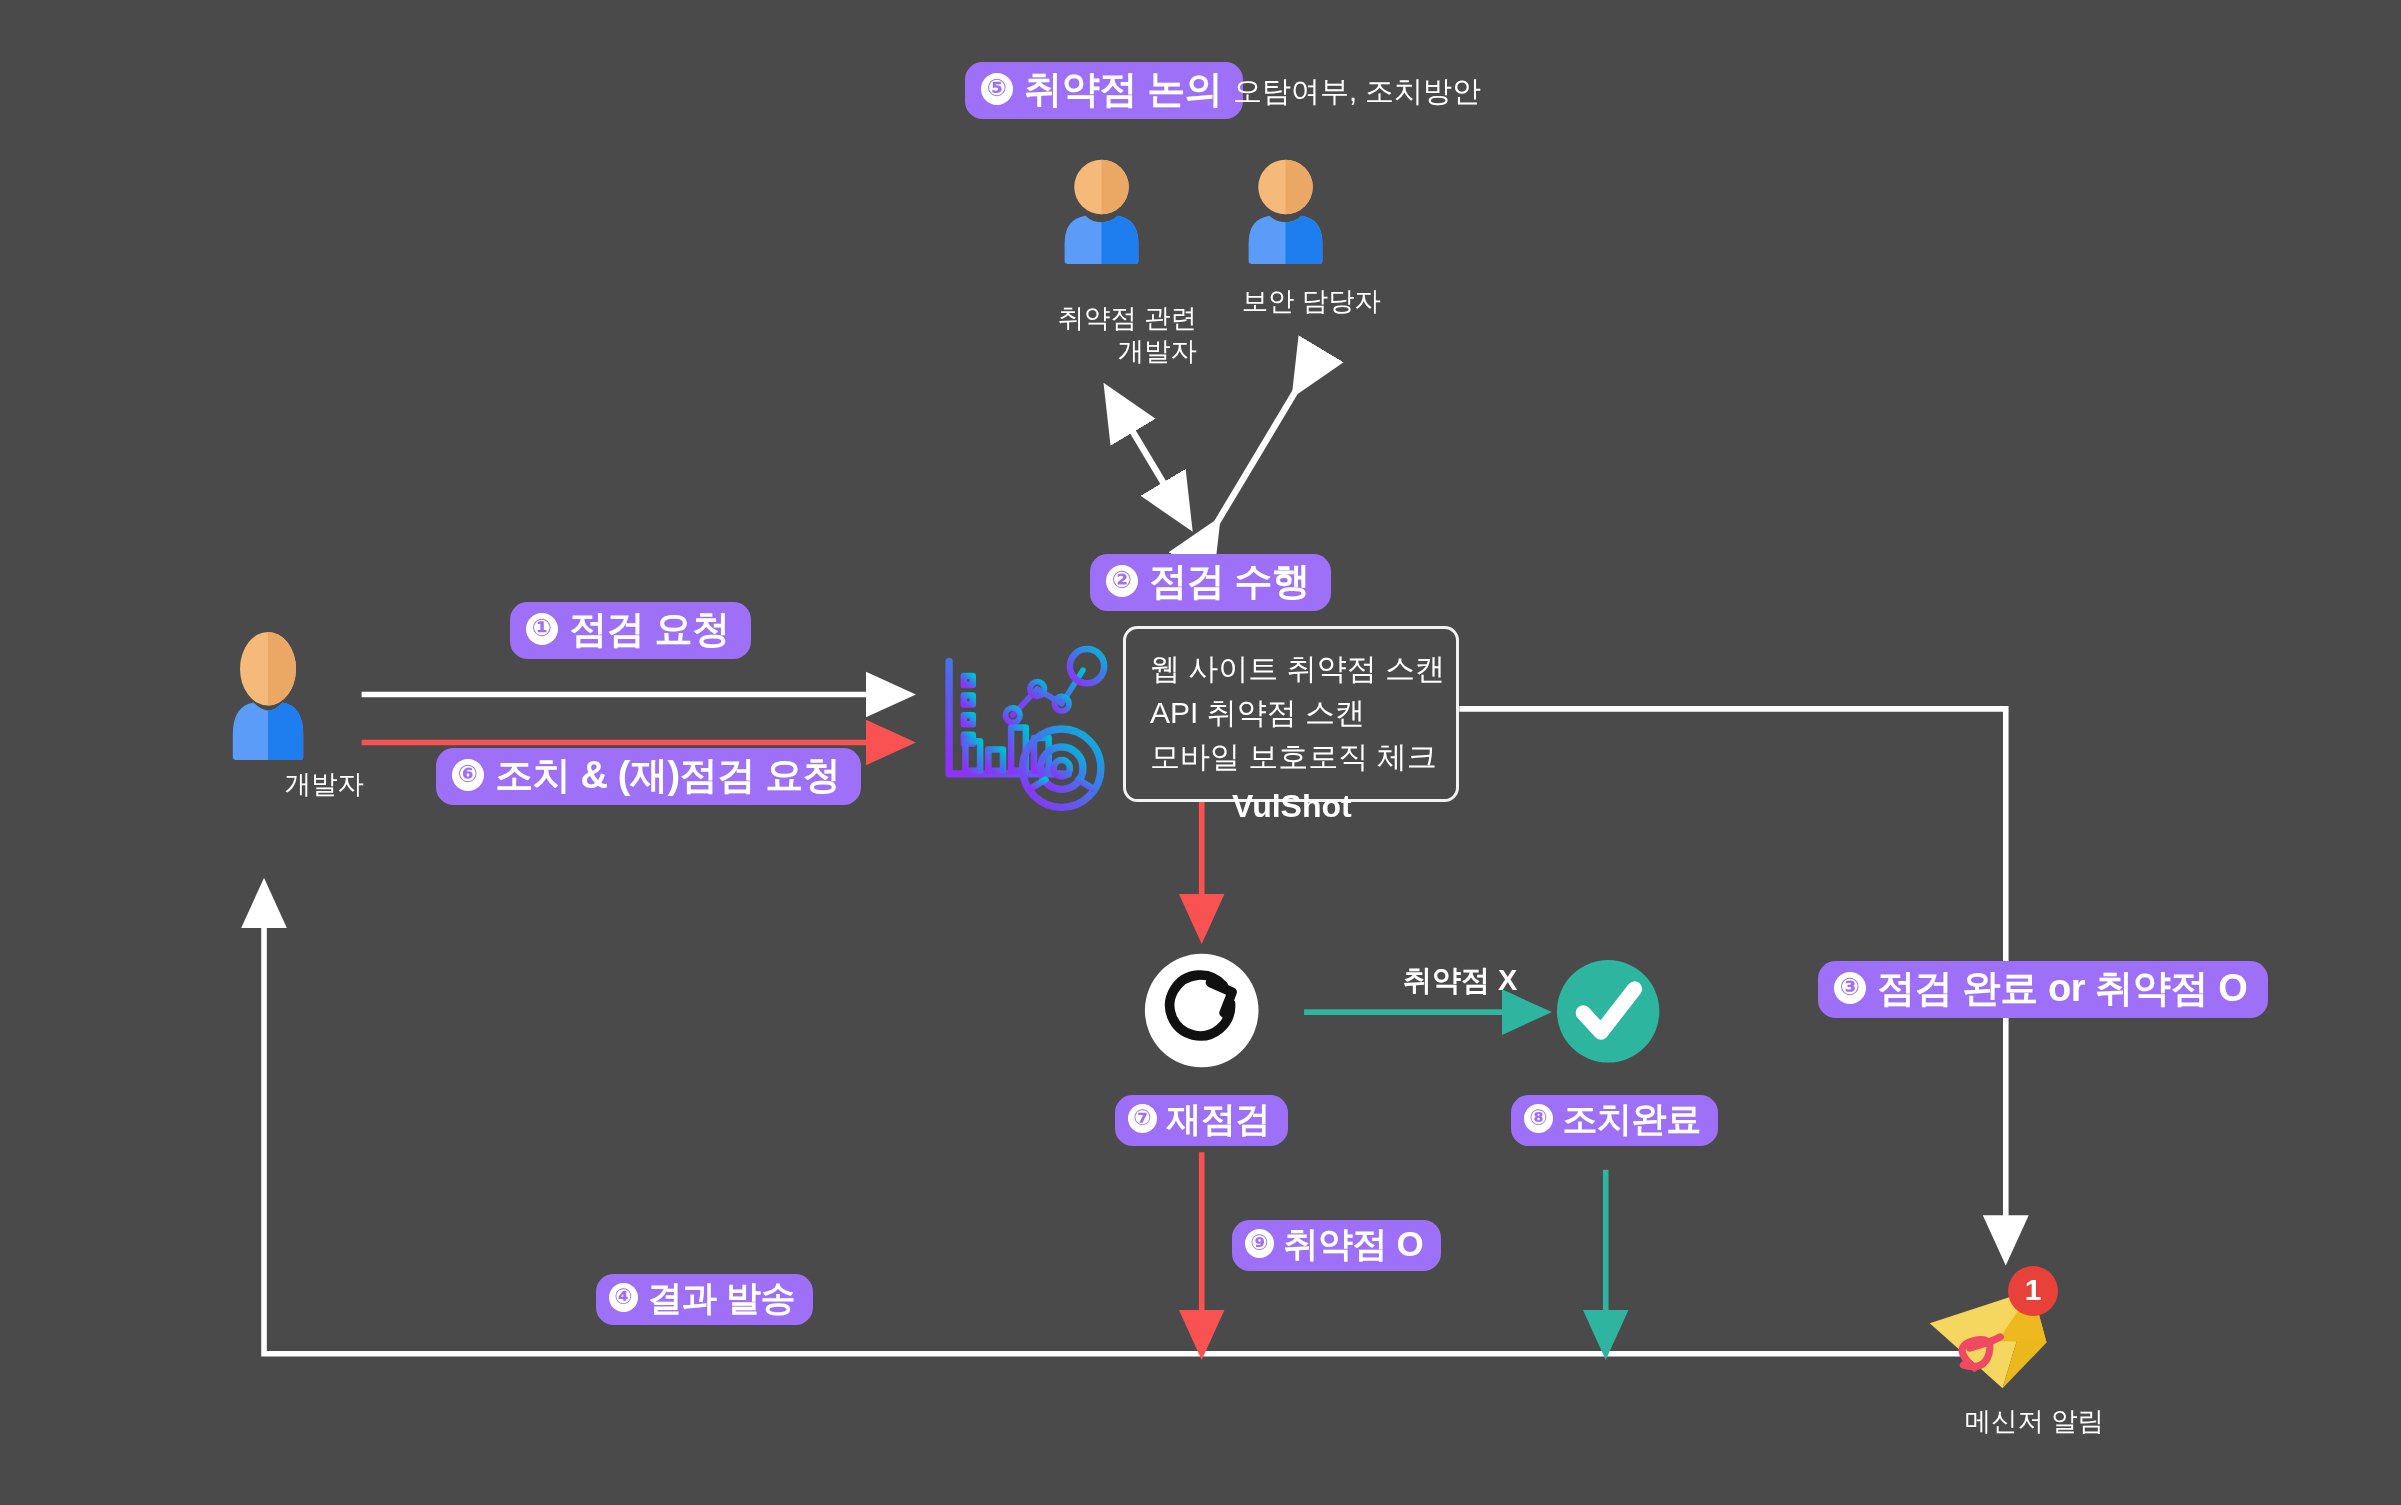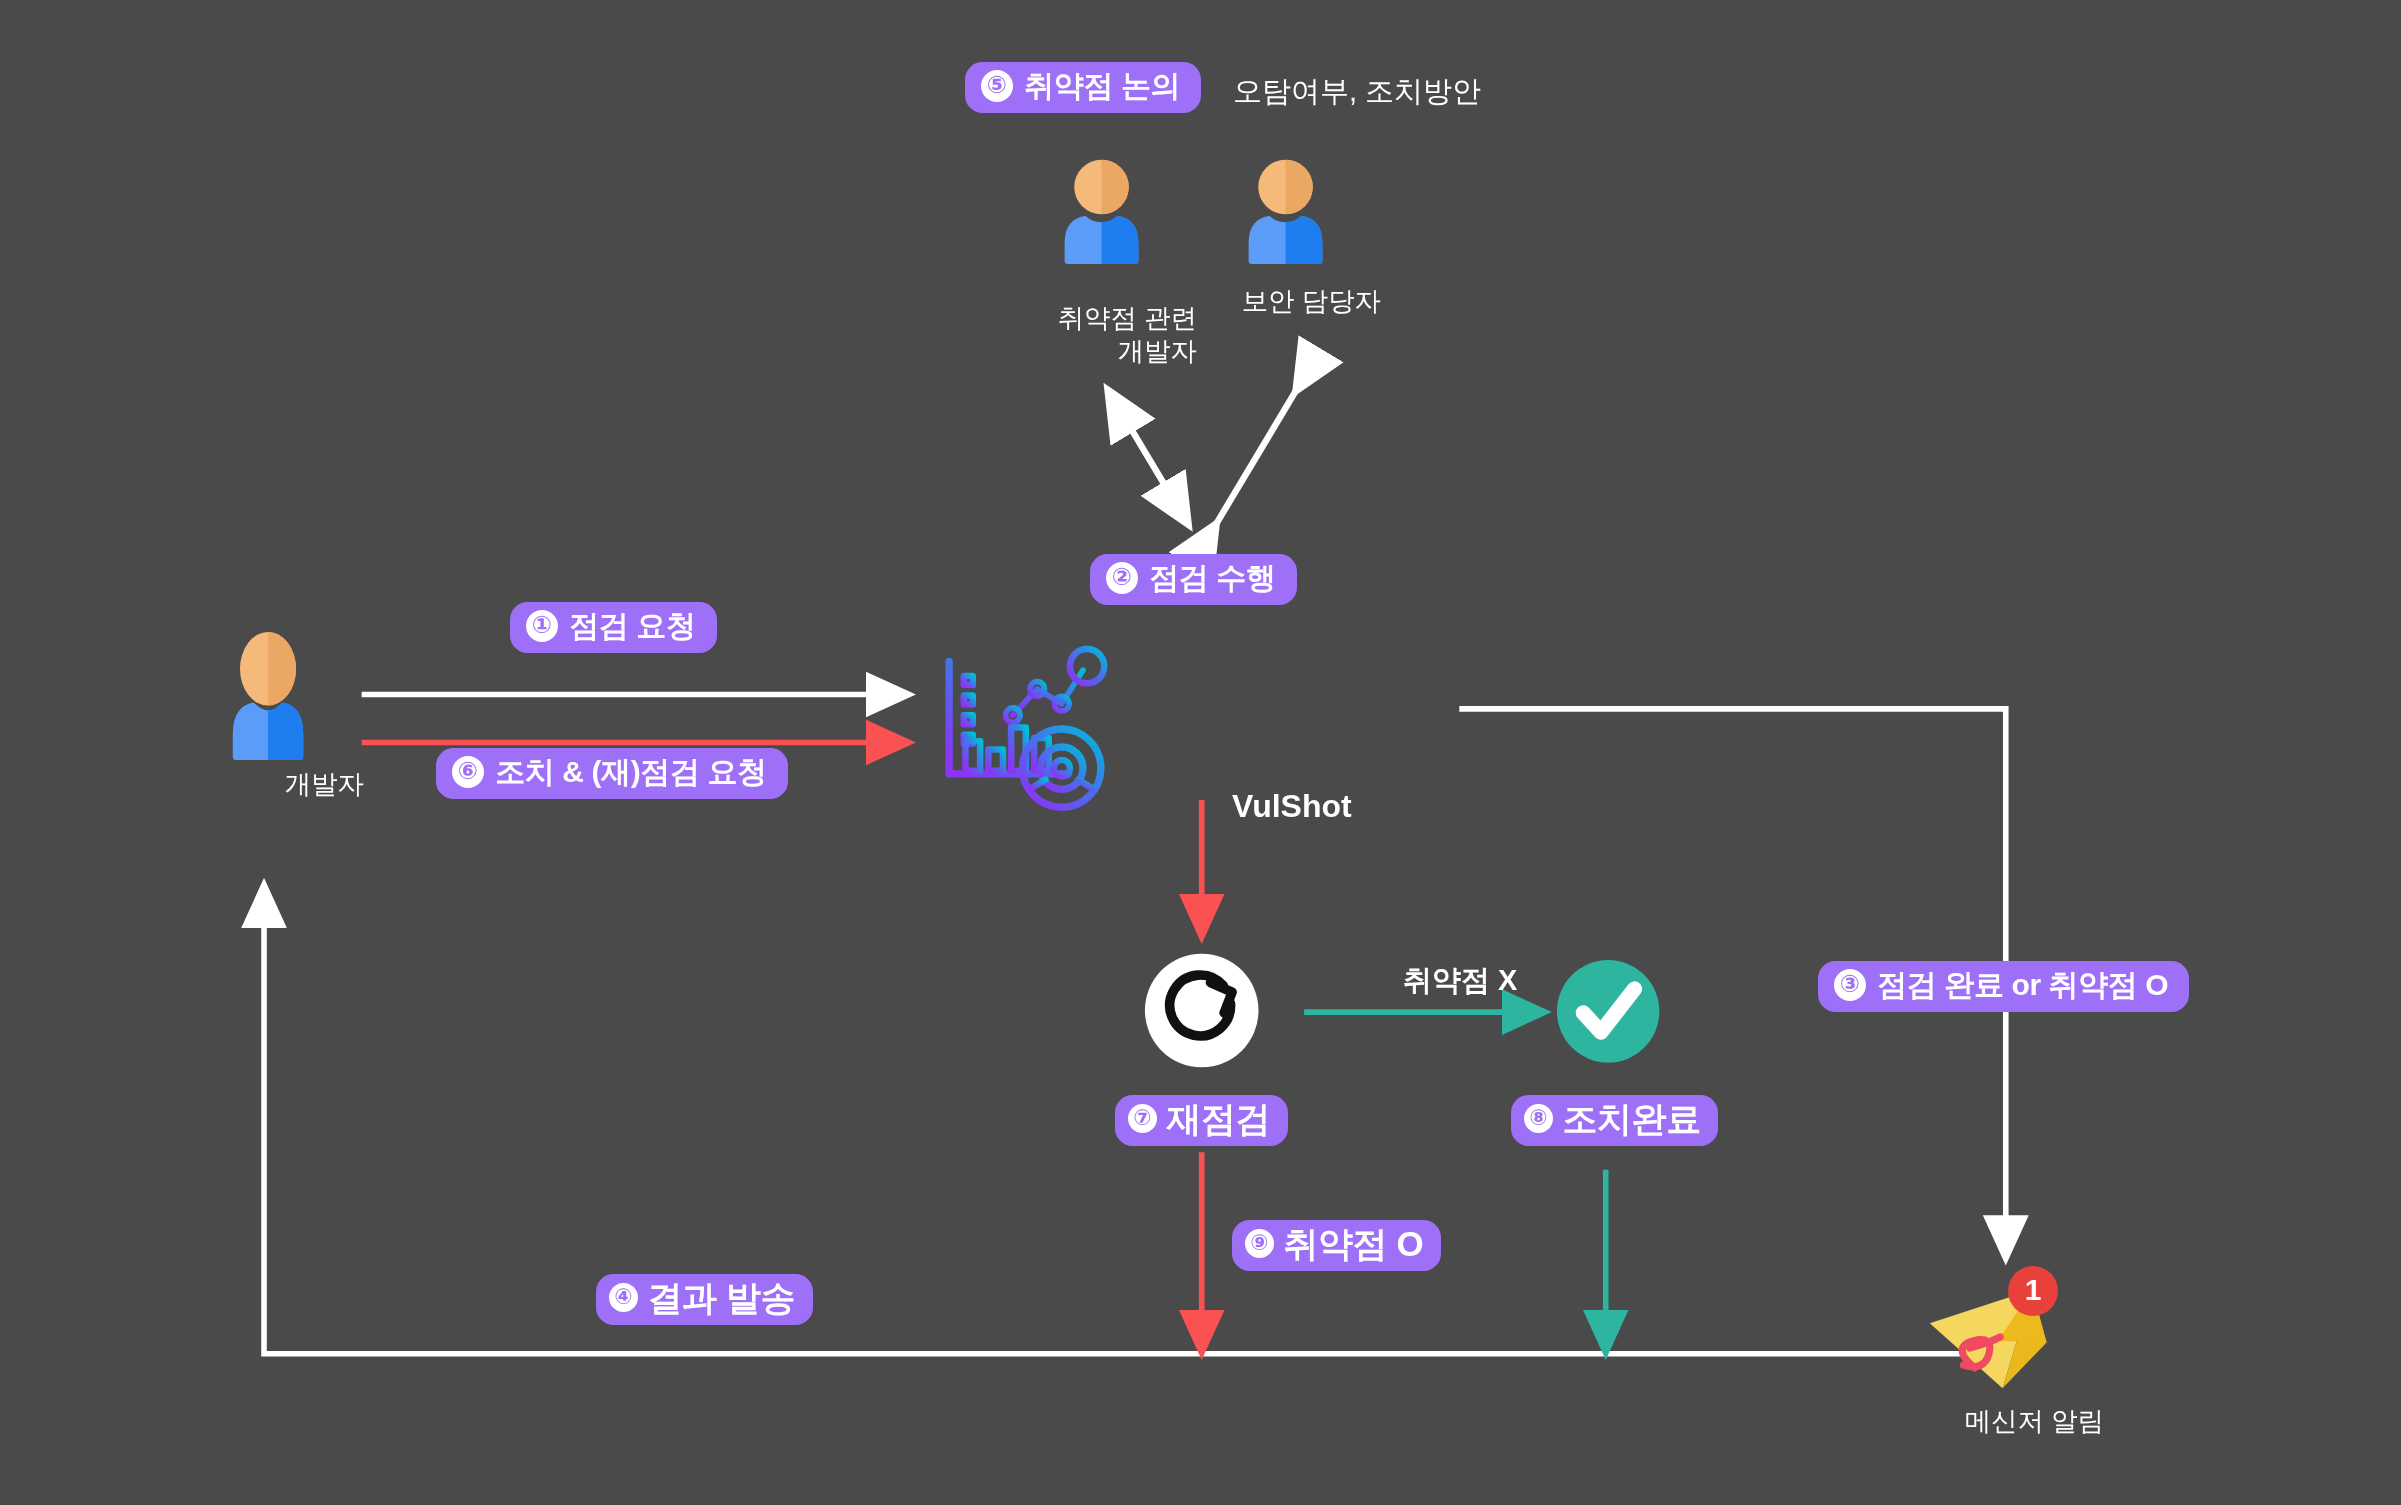--- a/index.html
+++ b/index.html
@@ -52,21 +52,21 @@
     background: #ffffff;
     color: #9e70f7;
     font-size: 24px;
     font-weight: bold;
     line-height: 1;
     flex: 0 0 auto;
     padding-bottom: 1.6px;
     box-sizing: border-box;
   }
   .pill .txt {
-    font-size: 30px;
+    font-size: 38px;
     line-height: 1;
     letter-spacing: -0.4px;
   }
   .pill.small { padding: 6.4px 17.6px 9.6px 12.8px; gap: 9.6px; }
   .pill.small .num { width: 29px; height: 29px; font-size: 21.6px; }
   .pill.small .txt { font-size: 35px; }
 
   
   .plain {
     position: absolute;
@@ -258,20 +258,25 @@
   <div class="caption" style="left:1189px; top:285px; width:192px;">보안 담당자</div>
 
   <svg class="person" style="left:224px; top:632px; width:88px; height:128px;" viewBox="0 0 110 160">
     <ellipse cx="55" cy="46" rx="35" ry="46" fill="#f5b97a"></ellipse>
     <path d="M55,0 a35,46 0 0 1 0,92 z" fill="#eba864"></path>
     <path d="M11,156 L11,128 q0,-36 26,-40 q9,10 18,10 q9,0 18,-10 q26,4 26,40 L99,156 q0,4 -4,4 L15,160 q-4,0 -4,-4 z" fill="#5b9cf8"></path>
     <path d="M55,98 q9,0 18,-10 q26,4 26,40 L99,156 q0,4 -4,4 L55,160 z" fill="#1e7ef0"></path>
   </svg>
   <div class="caption" style="left:172px; top:768px; width:192px;">개발자</div>
 
+  <div class="scanbox" style="left:1123px; top:626px; width:336px;">
+    <div class="line">웹 사이트 취약점 스캔</div>
+    <div class="line">API 취약점 스캔</div>
+    <div class="line">모바일 보호로직 체크</div>
+  </div>
   <div class="plain" style="left:1232px; top:788px; font-size:32px; font-weight:bold;">VulShot</div>
 
   <div class="pill" style="left:965px; top:62px;">
     <span class="num">⑤</span>
     <span class="txt">취약점 논의</span>
   </div>
   <div class="plain" style="left:1223px; top:72px; font-size:29px;margin-left:10px;">오탐여부, 조치방안</div>
 
   <div class="pill" style="left:1090px; top:554px;">
     <span class="num">②</span>

